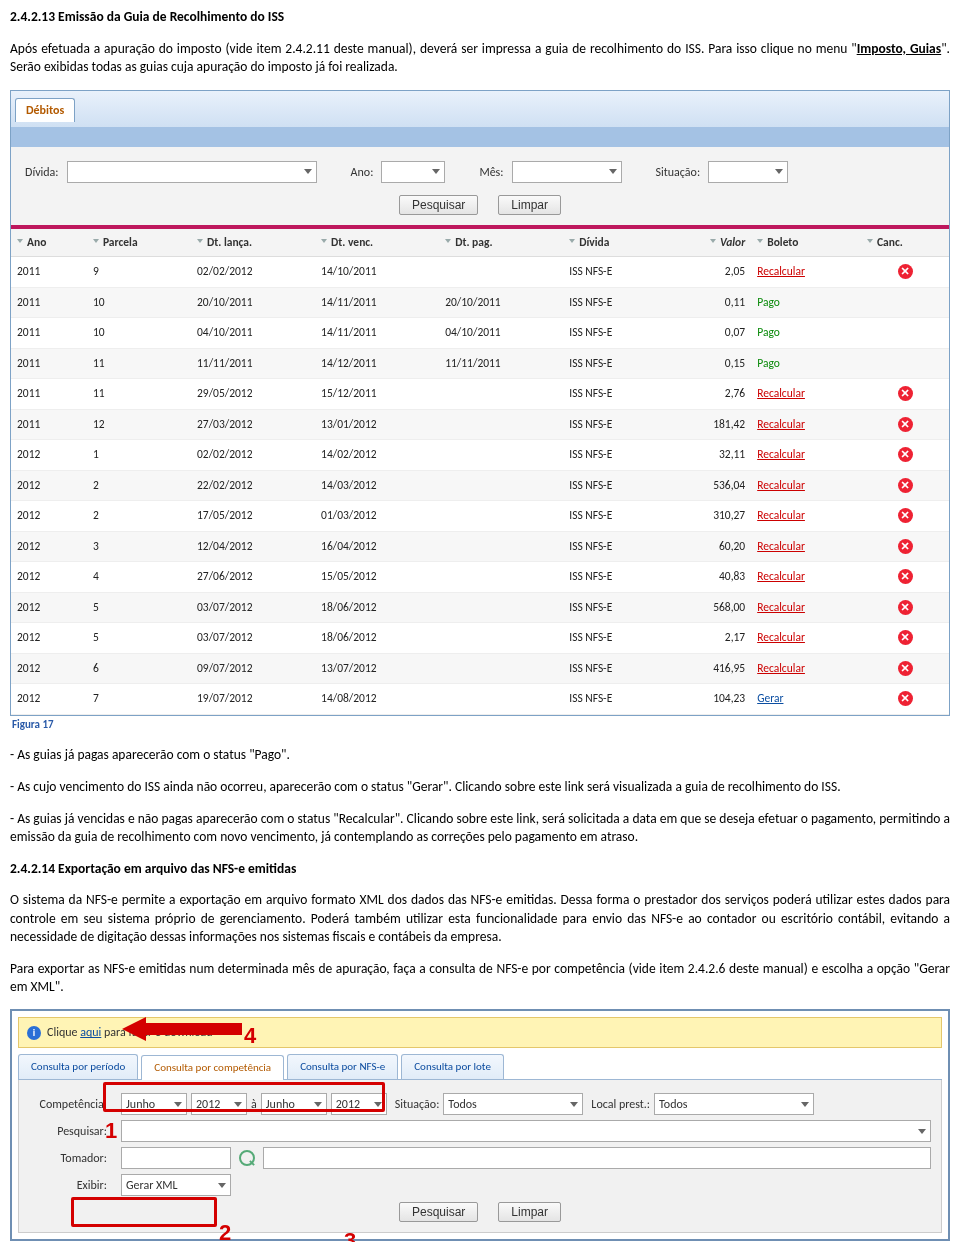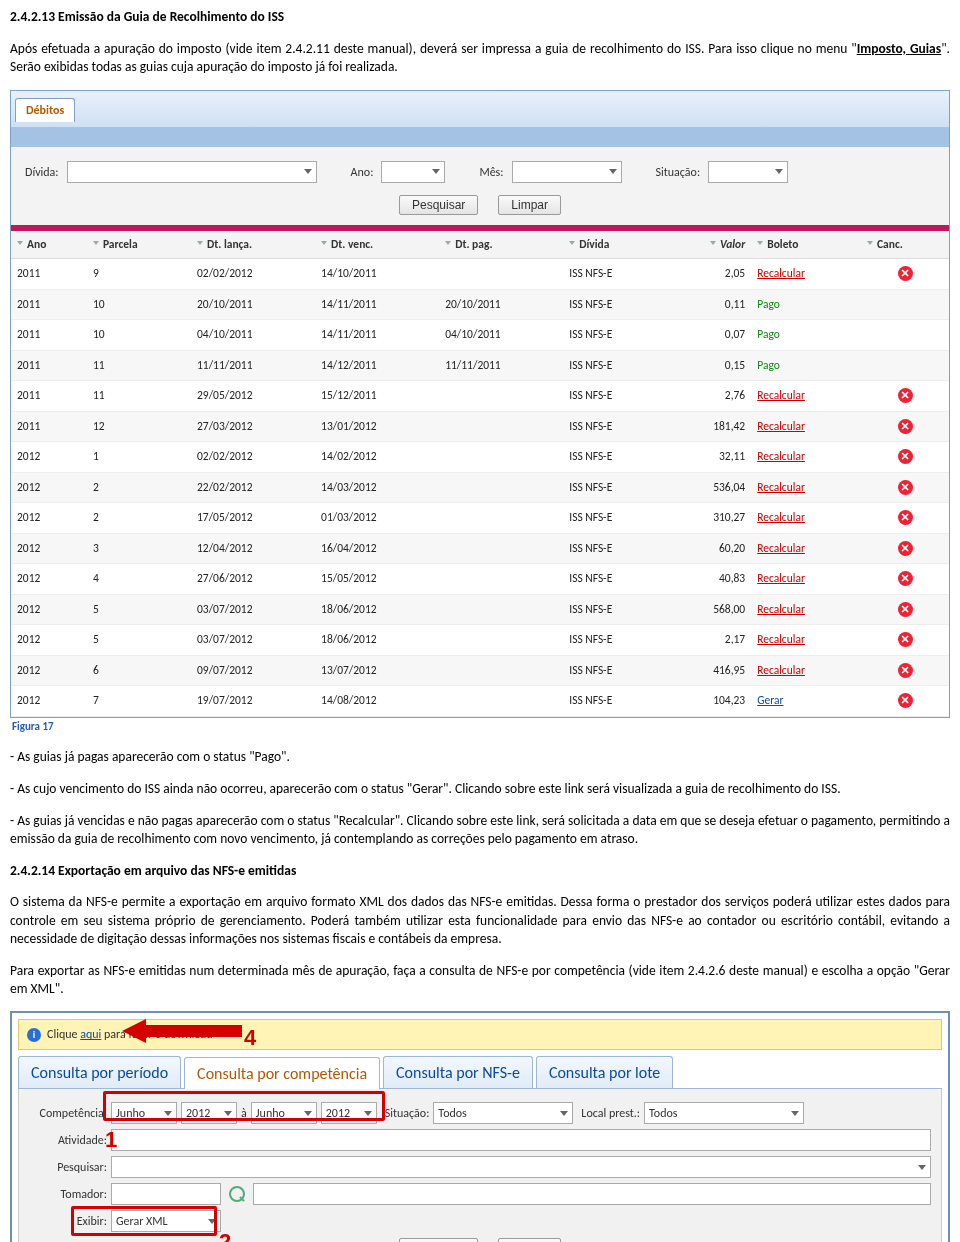--- a/index.html
+++ b/index.html
@@ -5,21 +5,21 @@
   body { font-family: Calibri, Arial, sans-serif; font-size: 13.5px; color: #000; margin: 8px 10px; line-height: 1.35; }
   .bold { font-weight: bold; }
   .underline { text-decoration: underline; }
   .just { text-align: justify; }
 
   .panel { border: 1px solid #7da2c6; margin: 4px 0 2px 0; }
   .tabbar { background: linear-gradient(#e9f1fb, #cfe0f3); height: 36px; display:flex; align-items:center; padding-left:4px;}
   .tab { display:inline-block; background:#fff; border:1px solid #7da2c6; border-bottom:none; border-radius:3px 3px 0 0; padding:3px 10px 4px 10px; color:#b35a00; font-weight:bold; font-size:12px; margin-top:3px;}
   .panel-strip { background:#a4c2e4; height:20px; }
 
-  .filters { background:#f3f3f3; padding:14px 14px 10px 14px; border-bottom:6px solid #be185d;}
+  .filters { background:#f3f3f3; padding:14px 14px 10px 14px; border-bottom:4px solid #be185d;}
   .filters-row { display:flex; align-items:center; gap:6px; font-size:12px; color:#333;}
   .filters-row label { margin-right:2px; }
   .sel { border:1px solid #aaa; background:#fff; height:20px; display:inline-flex; align-items:center; justify-content:space-between; padding:0 4px 0 4px; font-size:12px; color:#333;}
   .sel .caret { width:0;height:0;border-left:4px solid transparent;border-right:4px solid transparent;border-top:5px solid #666;margin-left:4px;}
   .btn { background:linear-gradient(#fafafa,#e4e4e4); border:1px solid #999; border-radius:2px; padding:2px 12px; font-size:12px; color:#333; cursor:pointer;}
   .btnrow { display:flex; justify-content:center; gap:20px; margin-top:12px;}
 
   table.grid { width:100%; border-collapse:collapse; font-size:11.5px; }
   table.grid thead th { background:#f4f4f4; text-align:left; font-weight:bold; color:#333; padding:6px 6px; border-bottom:1px solid #ddd; position:relative;}
   .sorter { display:inline-block; width:8px; height:8px; margin-right:2px; vertical-align:middle;}
@@ -33,25 +33,25 @@
   .cancel-icon { display:inline-block; width:15px;height:15px;border-radius:50%; background:#e23; color:#fff; font-size:11px; line-height:15px; text-align:center; font-weight:bold;}
   .valcol { text-align:right; }
 
   .fig-caption { color:#2a5aa8; font-size:11px; font-weight:bold; margin:2px 0 8px 2px; }
 
   
   .panel2 { border:2px solid #6f8fb3; margin:4px 0 2px 0; background:#fff;}
   .banner { background:#fff4b5; border:1px solid #e4c76b; margin:6px; padding:6px 8px; font-size:12px; color:#333; display:flex; align-items:center; gap:6px; position:relative;}
   .info-icon { width:14px;height:14px;border-radius:50%;background:#2a6fd6;color:#fff;font-size:10px;line-height:14px;text-align:center;font-weight:bold;}
   .tabs2 { display:flex; border-bottom:1px solid #9db7d4; margin:6px 6px 0 6px; background:#fff;}
-  .tab2 { border:1px solid #9db7d4; border-bottom:none; border-radius:3px 3px 0 0; padding:5px 12px; font-size:16px; color:#0a4a9e; background:linear-gradient(#f2f7fd,#e1ecf8); margin-right:3px; cursor:pointer;}
+  .tab2 { border:1px solid #9db7d4; border-bottom:none; border-radius:3px 3px 0 0; padding:5px 12px; font-size:11px; color:#0a4a9e; background:linear-gradient(#f2f7fd,#e1ecf8); margin-right:3px; cursor:pointer;}
   .tab2.active { background:#fff; color:#b35a00; position:relative; top:1px;}
   .form2 { background:#f1f1f1; border:1px solid #ccc; border-top:none; margin:0 6px 6px 6px; padding:8px 10px 10px 10px; font-size:12px; color:#333; position:relative;}
   .form2 .row { display:flex; align-items:center; gap:4px; margin:5px 0;}
-  .form2 .lbl { width:78px; text-align:right; margin-right:0;}
+  .form2 .lbl { width:78px; text-align:right; margin-right:10px;}
   .txt { border:1px solid #aaa; background:#fff; height:20px; display:inline-flex; align-items:center; padding:0 4px; font-size:12px;}
   .mag { width:12px;height:12px;border:2px solid #5a7; border-radius:50%; display:inline-block; position:relative; margin-left:4px;}
   .mag::after{content:"";position:absolute;width:6px;height:2px;background:#5a7; transform:rotate(45deg); left:8px; top:10px;}
 
   .redbox { position:absolute; border:3px solid #d40000; border-radius:2px; pointer-events:none;}
   .redlabel { position:absolute; color:#d40000; font-weight:bold; font-size:22px; font-family:Arial; pointer-events:none;}
   .arrow4 svg { overflow:visible; }
 </style>
 </head>
 <body>
@@ -332,24 +332,20 @@
           <span>Todos</span>
           <span class="caret"></span>
         </div>
       <span style="margin-left:4px;">Local prest.:</span>
       <div class="sel" style="width:150px">
           <span>Todos</span>
           <span class="caret"></span>
         </div>
     </div>
     <div class="row">
-      <span class="lbl">Atividade:</span>
-      <div class="txt" style="flex:1"></div>
-    </div>
-    <div class="row">
       <span class="lbl">Pesquisar:</span>
       <div class="sel" style="flex:1">
           <span></span>
           <span class="caret"></span>
         </div>
     </div>
     <div class="row">
       <span class="lbl">Tomador:</span>
       <div class="txt" style="width:100px"></div>
       <span class="mag"></span>

